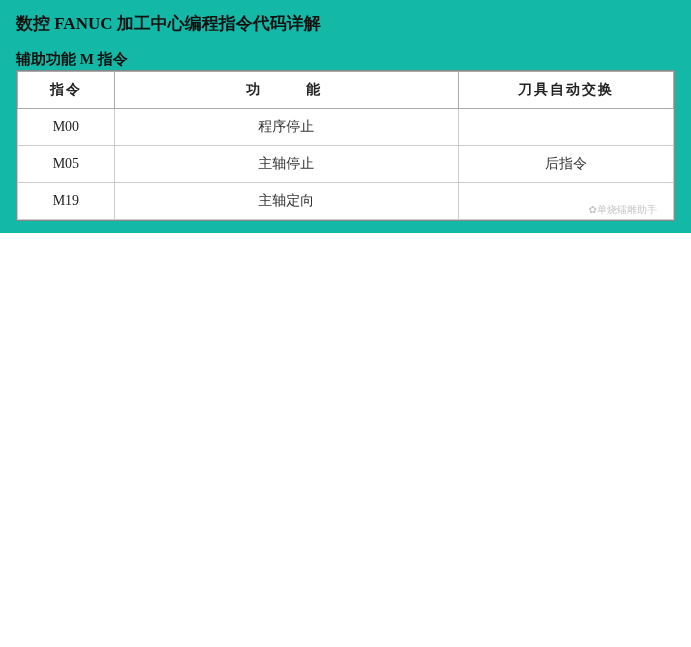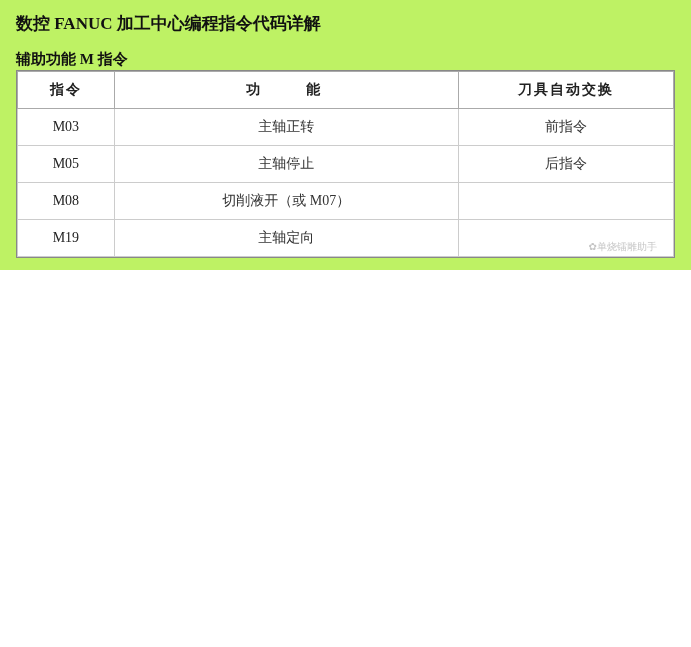--- a/index.html
+++ b/index.html
@@ -12,21 +12,21 @@
       width: 691px;
       min-height: 647px;
       background: #ffffff;
       font-family: "SimSun", "宋体", serif;
       font-size: 14px;
       color: #222;
     }
 
     .page-container {
       width: 691px;
-      background: #bef264;
+      background: #14b8a6;
       padding: 12px 16px 12px 16px;
     }
 
     .page-title {
       font-size: 17px;
       font-weight: bold;
       color: #111;
       margin-bottom: 14px;
       line-height: 1.4;
     }
@@ -100,34 +100,29 @@
   <div class="table-wrapper">
     <table>
       <thead>
         <tr>
           <th class="th-cmd">指令</th>
           <th class="th-func">功　　能</th>
           <th class="th-type">刀具自动交换</th>
         </tr>
       </thead>
       <tbody id="table-body">
-          <tr>
-            <td>M03</td>
-            <td>主轴正转</td>
-            <td>前指令</td>
+      <tr>
+            <td>M00</td>
+            <td>程序停止</td>
+            <td></td>
           </tr>
           <tr>
             <td>M05</td>
             <td>主轴停止</td>
             <td>后指令</td>
-          </tr>
-          <tr>
-            <td>M08</td>
-            <td>切削液开（或 M07）</td>
-            <td></td>
           </tr>
           <tr>
             <td>M19</td>
             <td>主轴定向</td>
             <td style="position: relative;"><span></span><span style="position: absolute; bottom: 2px; right: 16px; font-size: 10px; color: rgba(150, 150, 150, 0.55); pointer-events: none; white-space: nowrap;">✿单烧镭雕助手</span></td>
           </tr>
         </tbody>
     </table>
   </div>
 </div>

